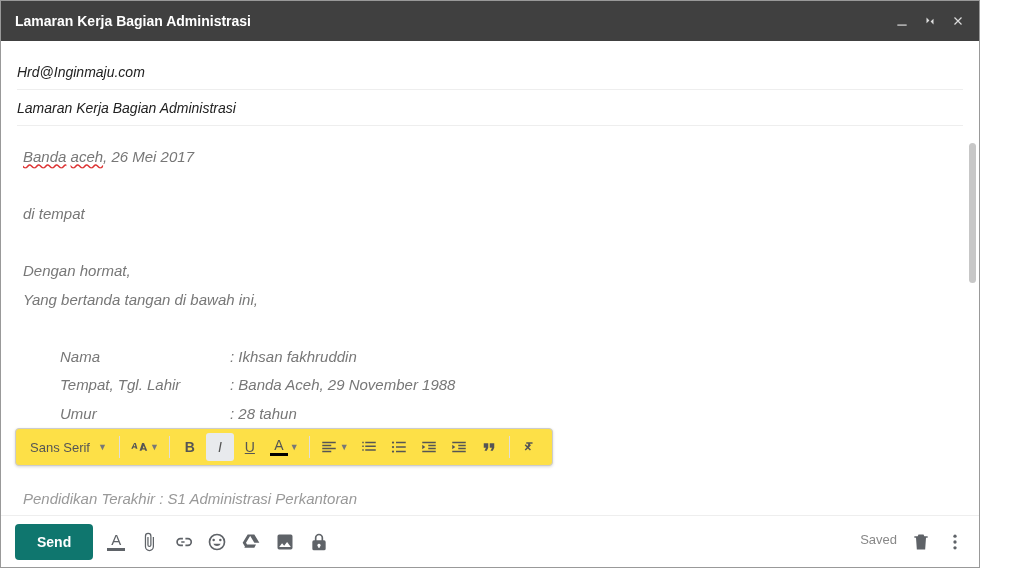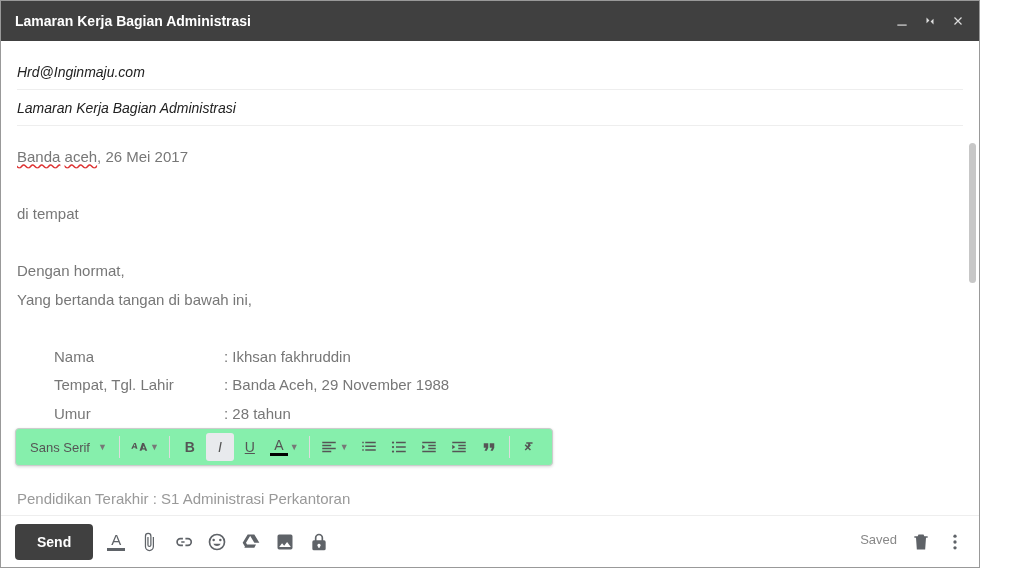--- a/index.html
+++ b/index.html
@@ -13,51 +13,51 @@
   }
   .titlebar .controls { display: flex; gap: 14px; align-items: center; }
   .titlebar .controls span { cursor: pointer; color: #ddd; display: inline-flex; }
   .fields { padding: 13px 16px; font-style: italic; }
   .field {
     border-bottom: 1px solid #eee; height: 36px; display: flex; align-items: center;
     font-size: 14px; color: #222;
   }
   .body-wrap { position: relative; flex: 1; overflow: hidden; }
   .body {
-    padding: 4px 16px 0 16px; font-size: 15px; color: #777; line-height: 1.9;
-    height: 100%; overflow: hidden;
+    padding: 4px 16px 0 22px; font-size: 15px; color: #777; line-height: 1.9;
+    font-style: italic; height: 100%; overflow: hidden;
   }
   .body .spell { text-decoration: underline wavy #d33; text-decoration-skip-ink: none; }
   .body .row { display: flex; }
   .body .lab { width: 170px; margin-left: 37px; }
   .body .cutoff { color: #999; }
   .scroll-indicator {
     position: absolute; right: 3px; top: 4px; width: 7px; height: 140px; background: #c7c7c7; border-radius: 4px;
   }
   .format-toolbar {
-    position: absolute; left: 14px; bottom: 49px; background: #86efac;
+    position: absolute; left: 14px; bottom: 49px; background: #fde047;
     border: 1px solid #ccc; border-radius: 4px; box-shadow: 0 1px 3px rgba(0,0,0,.15);
     height: 38px; display: flex; align-items: center; padding: 16px 8px; gap: 2px;
   }
   .format-toolbar .sep { width: 1px; height: 22px; background: #ddd; margin: 0 4px; }
   .format-toolbar .btn {
     height: 28px; min-width: 28px; display: inline-flex; align-items: center; justify-content: center;
     color: #555; font-size: 14px; border-radius: 3px; cursor: pointer; padding: 0 4px;
   }
   .format-toolbar .btn.active { background: #e8eaed; }
   .format-toolbar .font { font-size: 13px; padding: 0 6px; gap: 6px; }
   .format-toolbar svg { width: 18px; height: 18px; fill: #555; }
   .format-toolbar .caret { font-size: 9px; color: #777; margin-left: 2px; }
   .bottombar {
     height: 52px; border-top: 1px solid #eee; display: flex; align-items: center; padding: 0 14px;
     justify-content: space-between;
   }
   .bottombar .left { display: flex; align-items: center; gap: 14px; }
   .send-btn {
-    background: #404040; color: #fff; border: none; font-weight: 600; font-size: 14px;
+    background: #0f766e; color: #fff; border: none; font-weight: 600; font-size: 14px;
     height: 36px; padding: 0 22px; border-radius: 4px; cursor: pointer;
   }
   .bottombar .icon { color: #555; cursor: pointer; display: inline-flex; }
   .bottombar svg { width: 20px; height: 20px; fill: #5f6368; }
   .bottombar .right { display: flex; align-items: flex-start; gap: 14px; color: #888; font-size: 13px; }
   .text-color-btn { display:inline-flex; flex-direction:column; align-items:center; line-height:1; }
   .text-color-btn .bar { width:18px; height:3px; background:#000; margin-top:1px; }
 </style>
 </head>
 <body>

